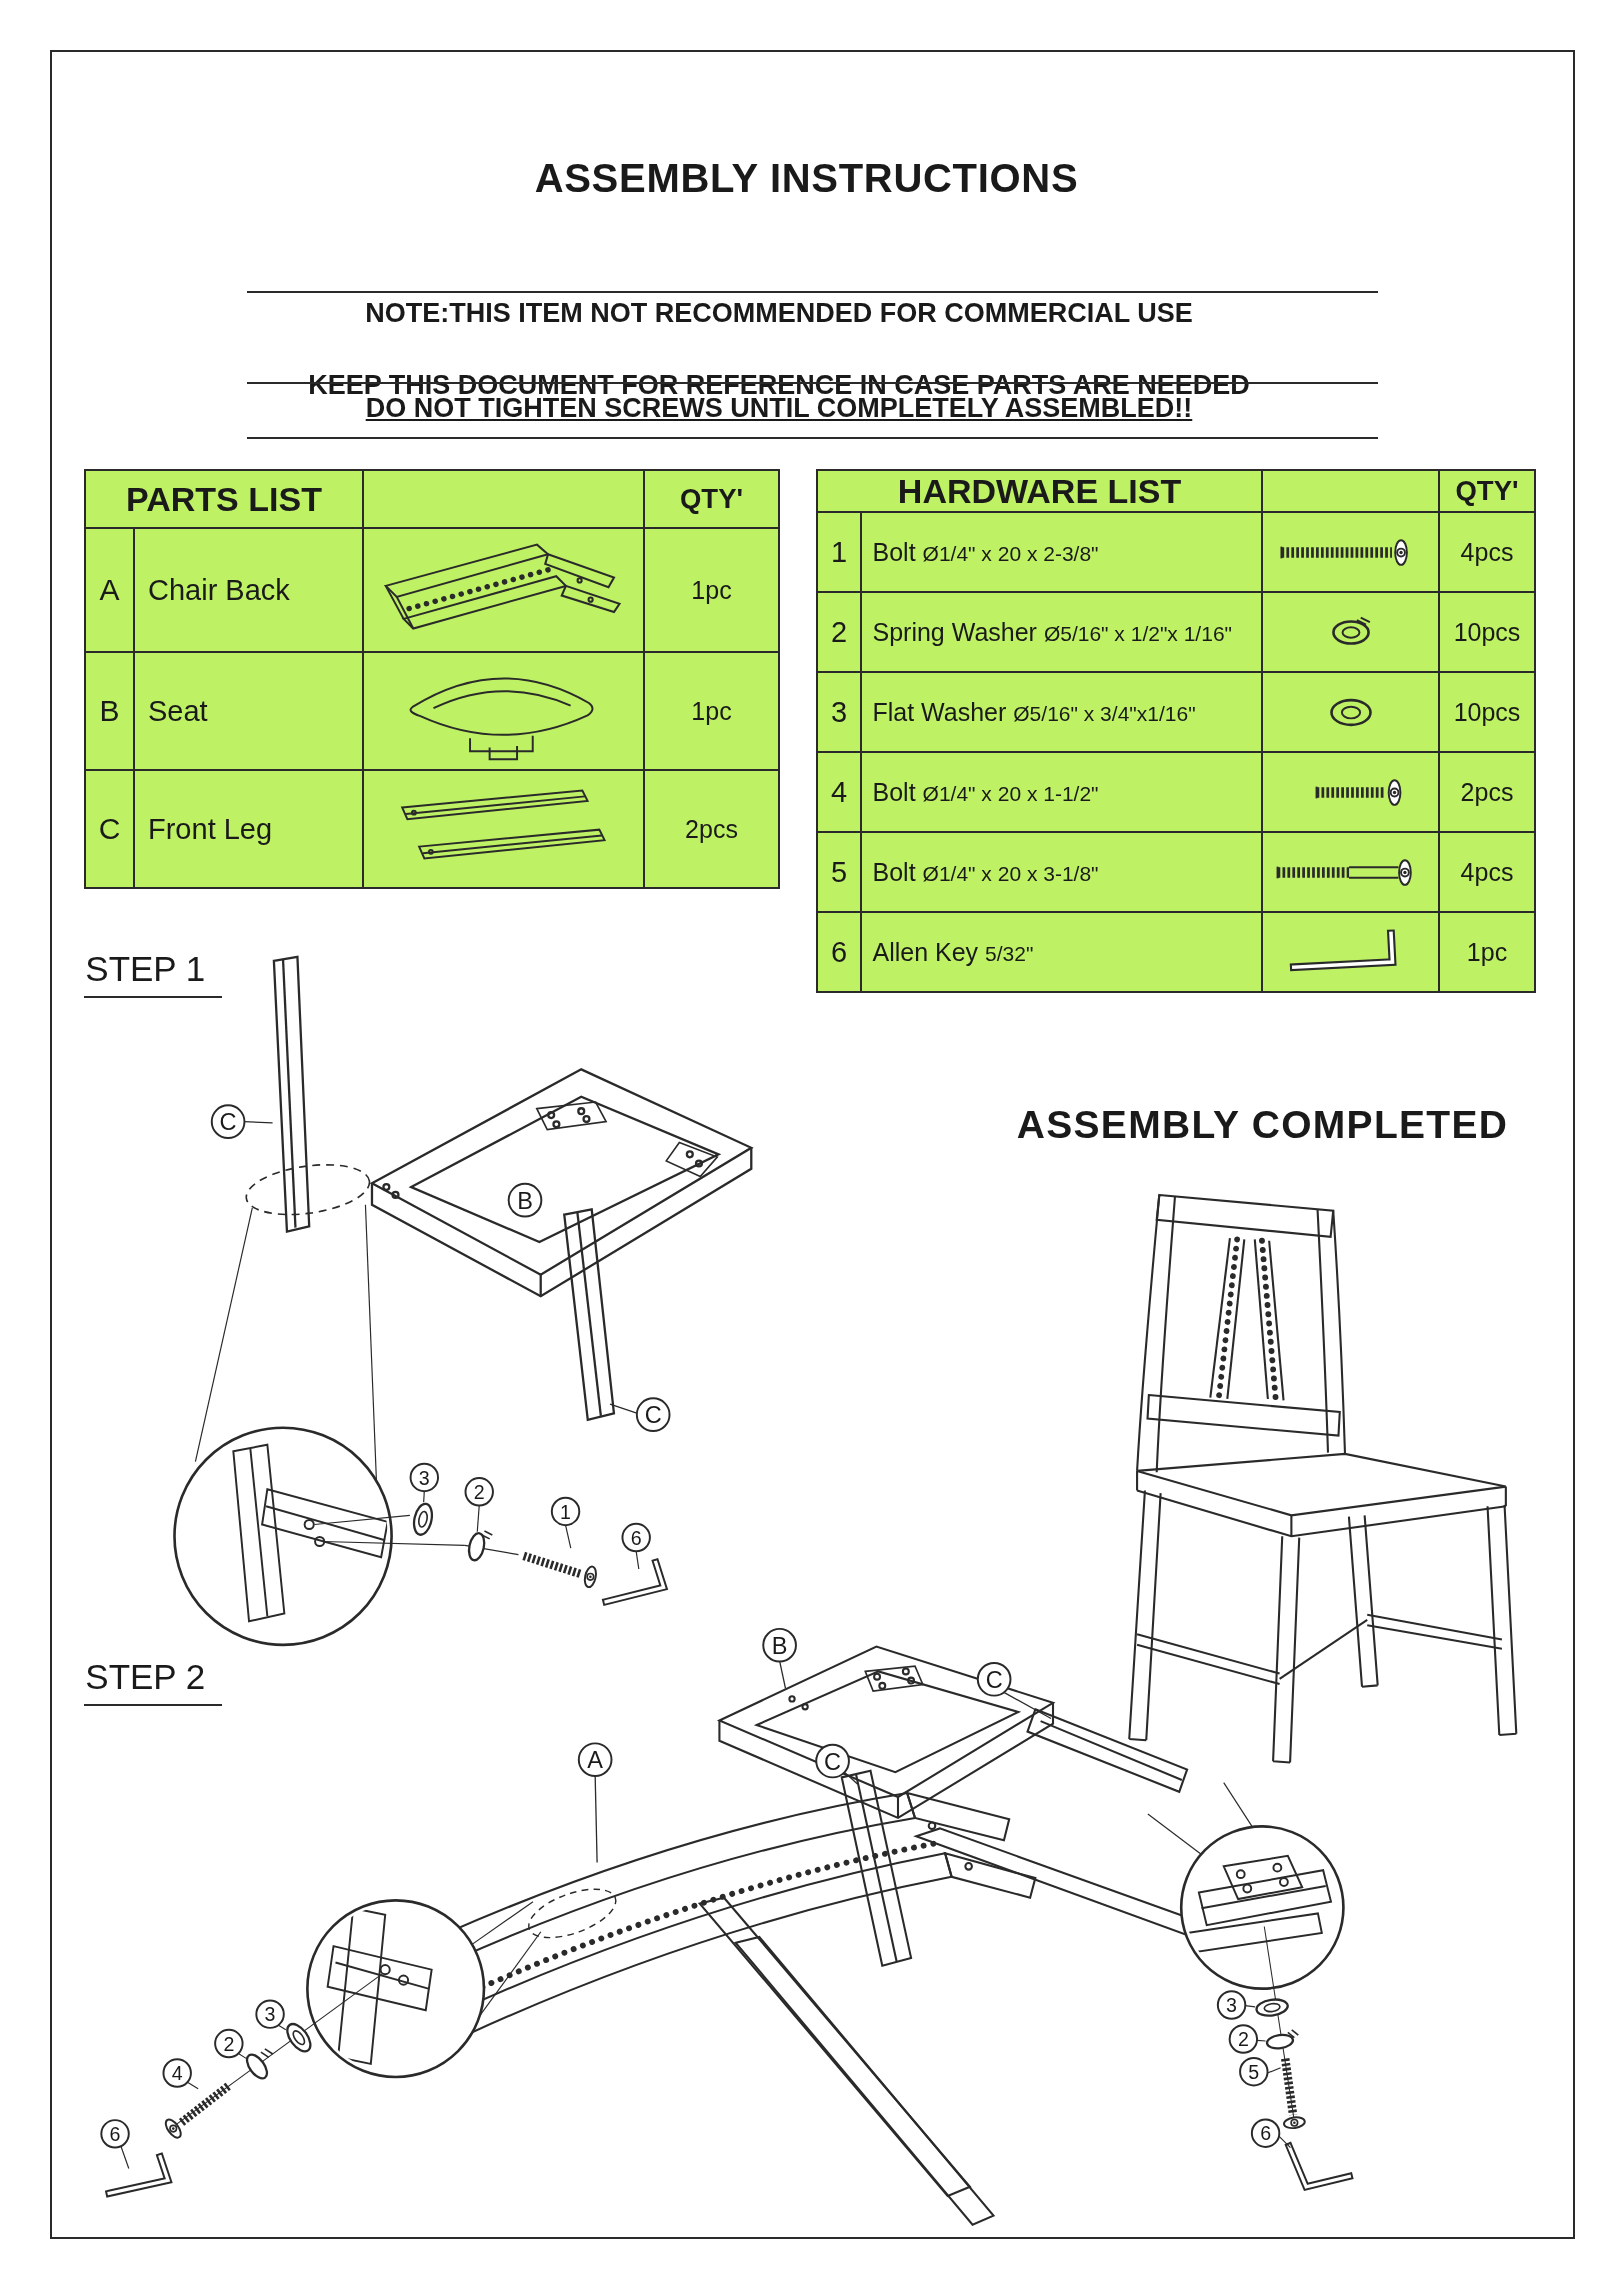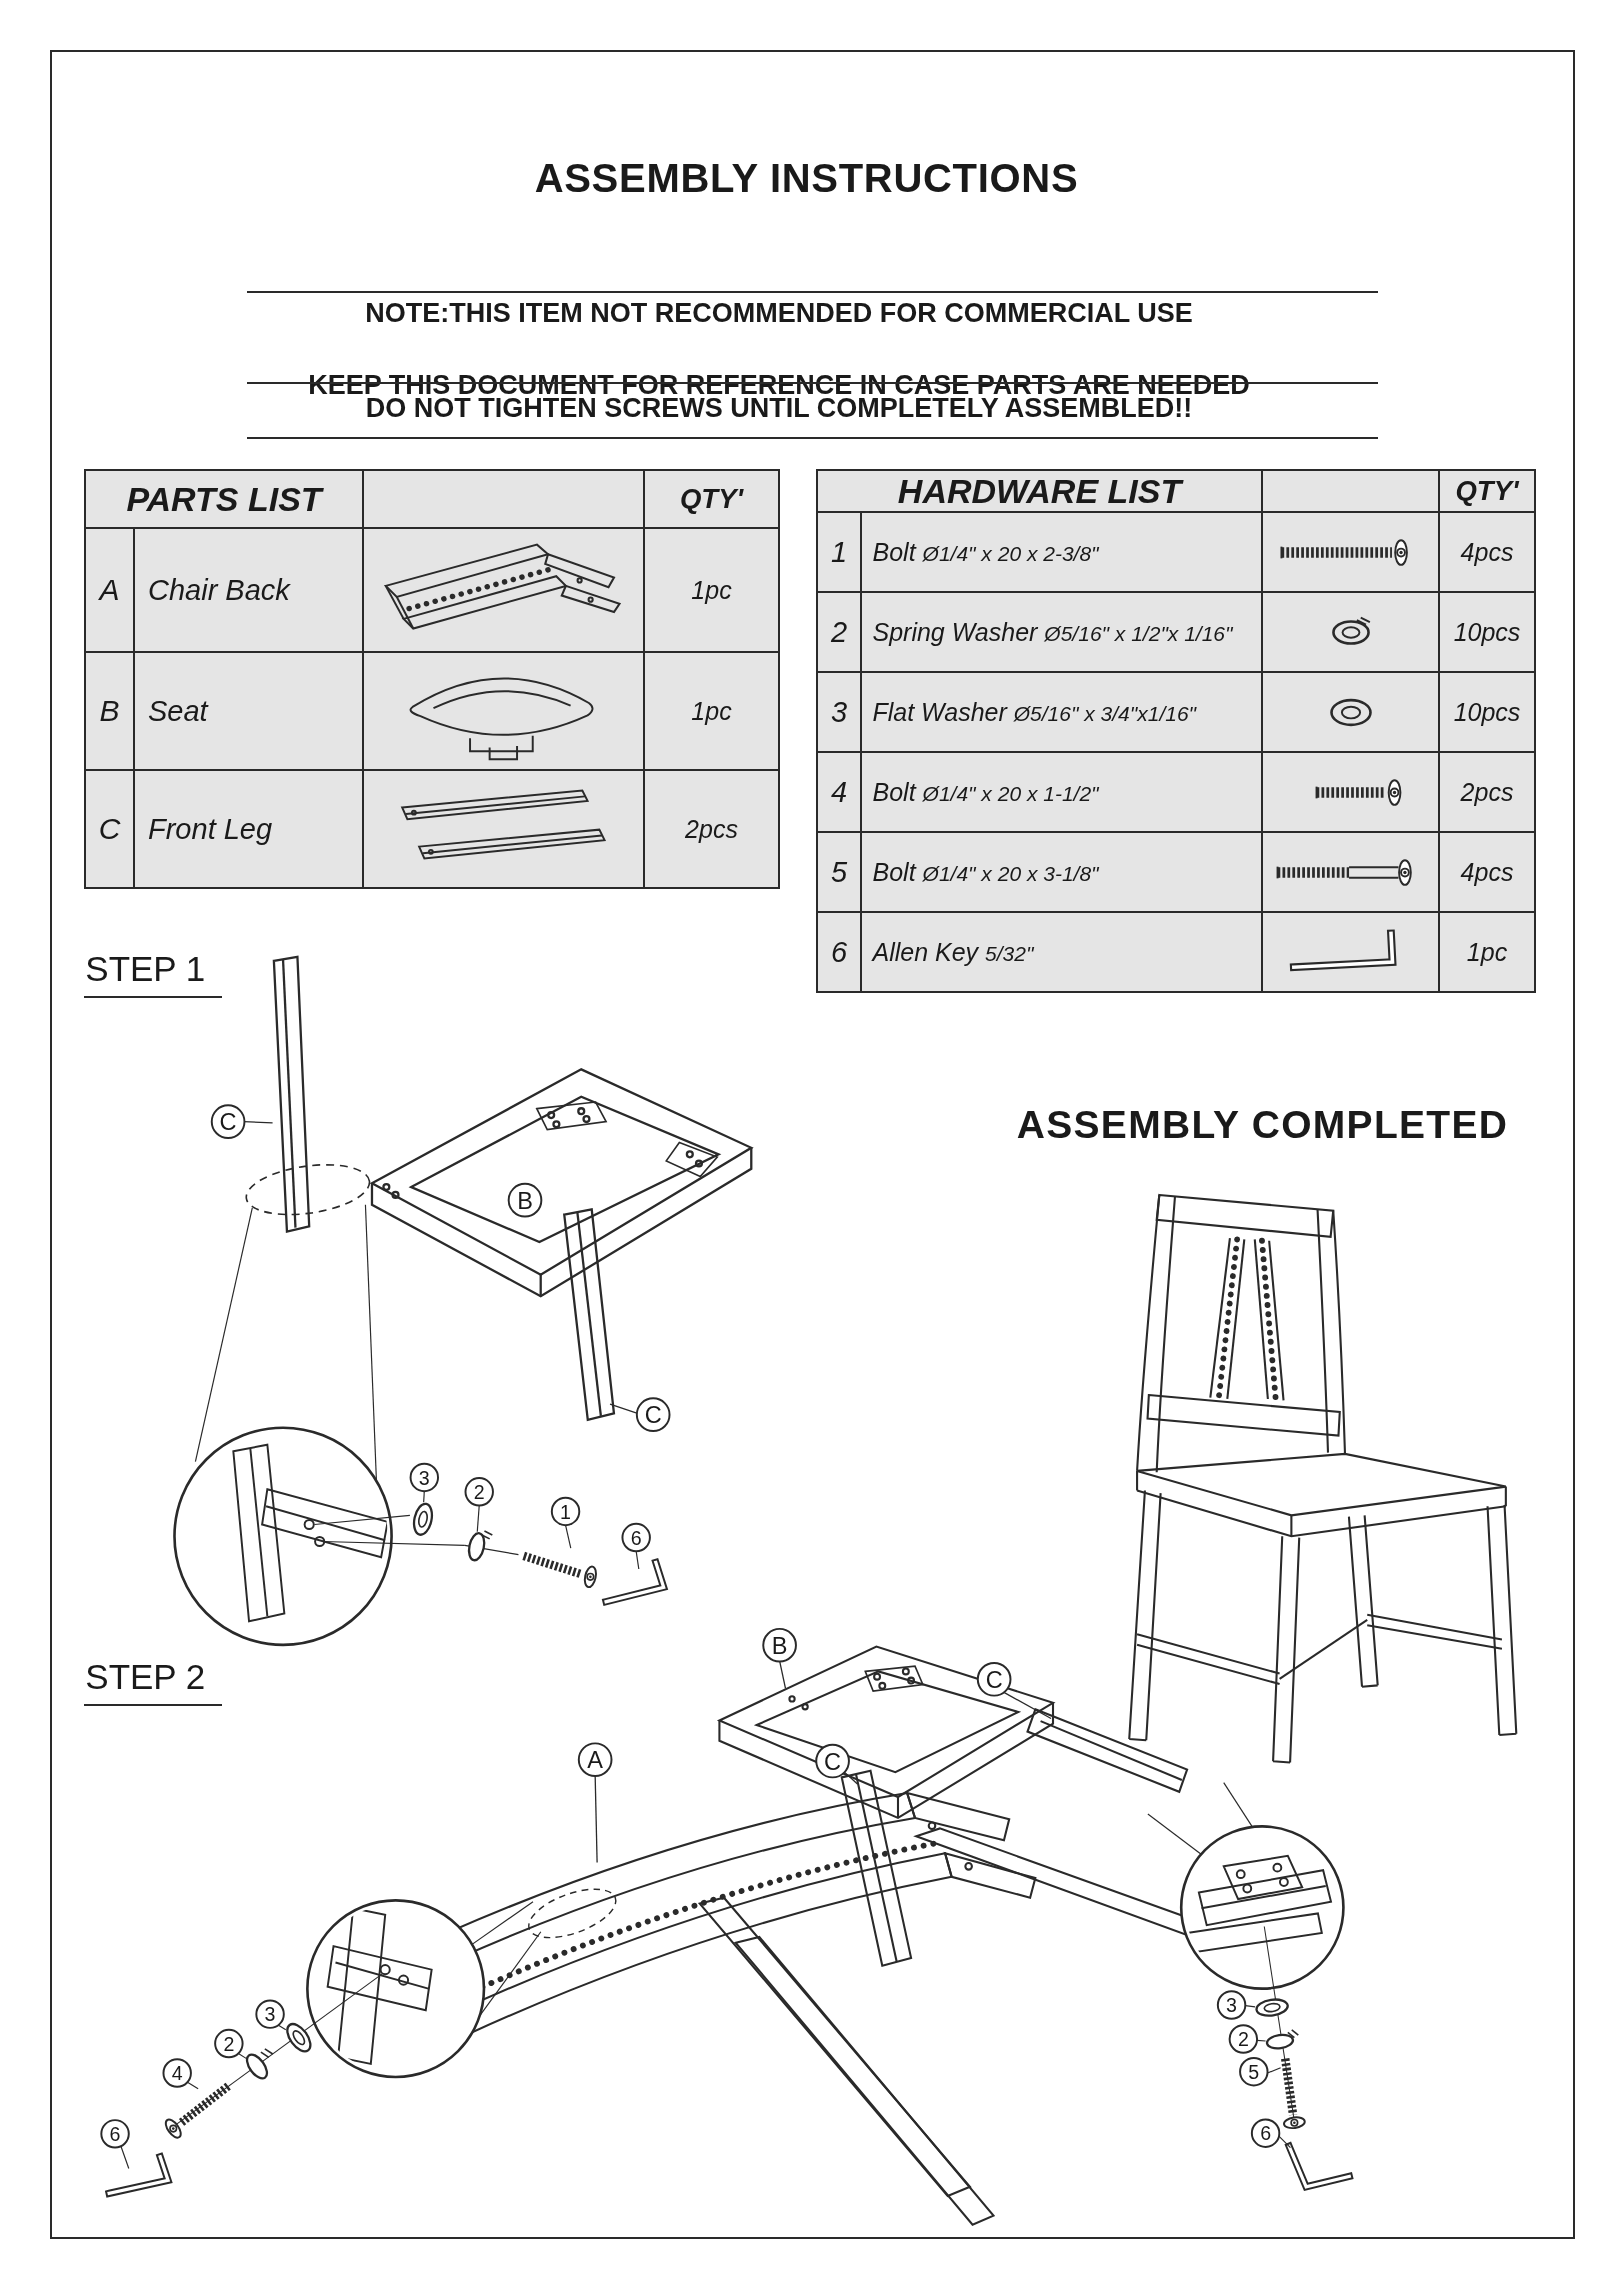--- a/index.html
+++ b/index.html
@@ -15,21 +15,21 @@
   }
   .title {
     position:absolute; left:0; top:156px; width:1613px; text-align:center;
     font-size:40px; font-weight:bold; letter-spacing:0.7px;
   }
   .rule { position:absolute; left:247px; width:1131px; border-top:2.6px solid #2a2a2a; }
   .note-line {
     position:absolute; left:0; width:1558px; text-align:center;
     font-size:27px; font-weight:bold;
   }
-  table { border-collapse:collapse; table-layout:fixed; position:absolute; background:#e5e5e5;font-style:italic; }
+  table { border-collapse:collapse; table-layout:fixed; position:absolute; background:#bef264; }
   th, td { border:2px solid #2a2a2a; overflow:hidden; }
   .list-title { font-size:34px; font-weight:bold; text-align:center; }
   .qty-head { font-size:27.5px; font-weight:bold; text-align:center; }
   .c-id { font-size:30px; text-align:center; font-weight:normal; }
   .c-name { font-size:29px; padding-left:13px; font-weight:normal; }
   .c-qty { font-size:25px; text-align:center; font-weight:normal; }
   .c-img { text-align:center; vertical-align:middle; }
   .c-img svg { display:block; margin:0 auto; }
   .hw-num { font-size:29px; text-align:center; font-weight:normal; }
   .hw-desc { font-size:25px; padding-left:10.5px; font-weight:normal; white-space:nowrap; }
@@ -52,21 +52,21 @@
 
 <div>
   <div class="page-border"></div>
 
   <h1 class="title">ASSEMBLY INSTRUCTIONS</h1>
 
   <div class="rule" style="top:291px;"></div>
   <p class="note-line" style="top:298px;">NOTE:THIS ITEM NOT RECOMMENDED FOR COMMERCIAL USE</p>
   <p class="note-line" style="top:338px;margin-top:32px;">KEEP THIS DOCUMENT FOR REFERENCE IN CASE PARTS ARE NEEDED</p>
   <div class="rule" style="top:382px;"></div>
-  <p class="note-line" style="top:393px;">DO NOT TIGHTEN SCREWS UNTIL COMPLETELY ASSEMBLED!!</p>
+  <p class="note-line" style="top:393px;text-decoration:underline;">DO NOT TIGHTEN SCREWS UNTIL COMPLETELY ASSEMBLED!!</p>
   <div class="rule" style="top:437px;"></div>
 
   <table style="left:84px; top:469px; width:695px;">
     <colgroup>
         <col style="width:49px">
         <col style="width:229px">
         <col style="width:281px">
         <col style="width:135px">
       </colgroup>
     <tbody>

